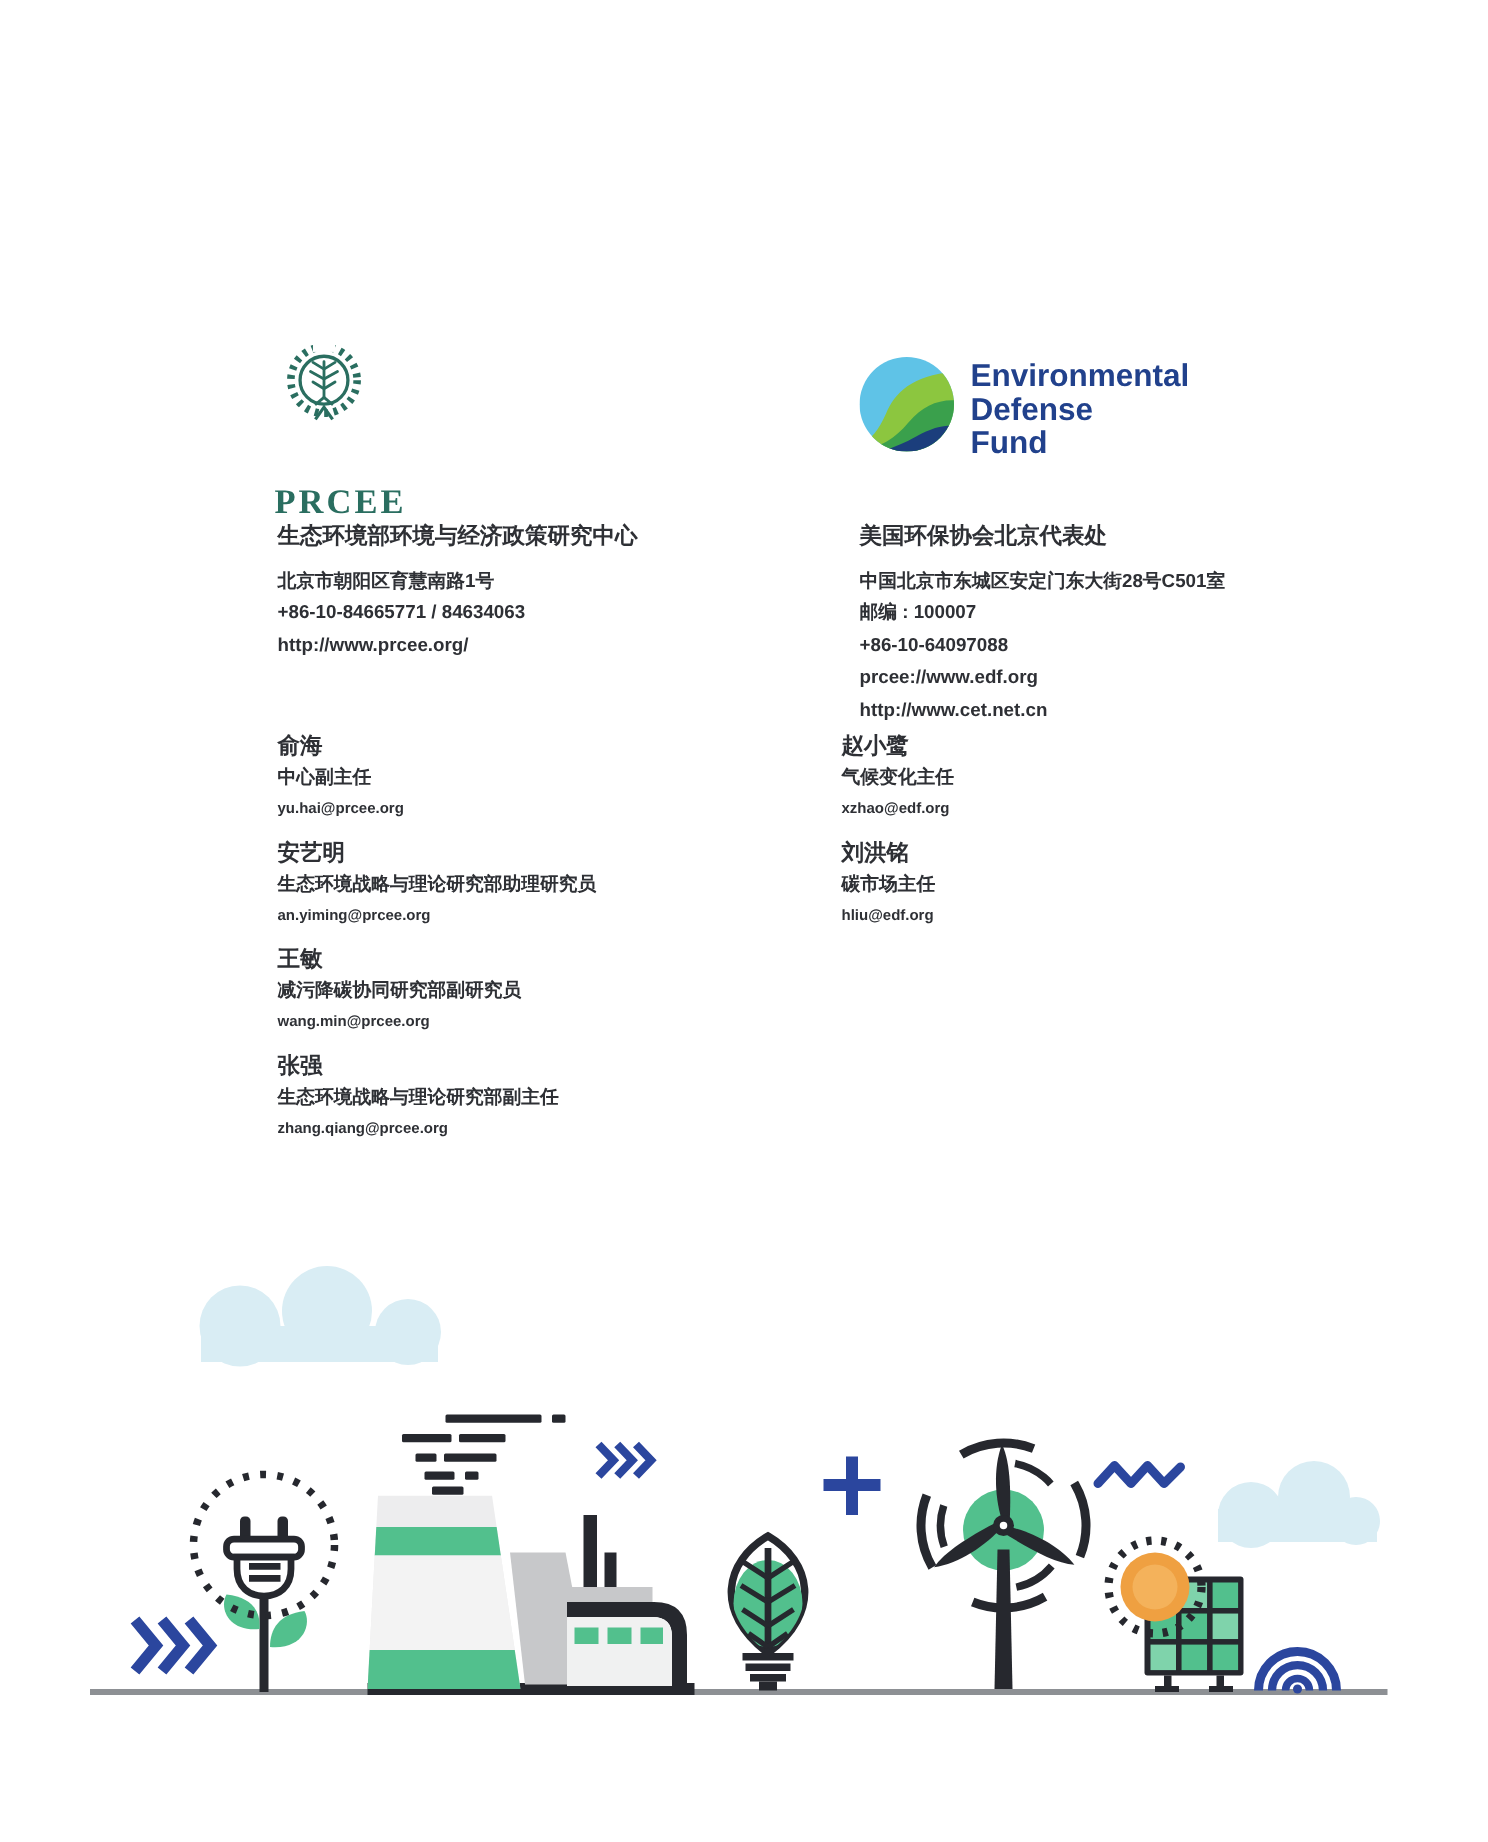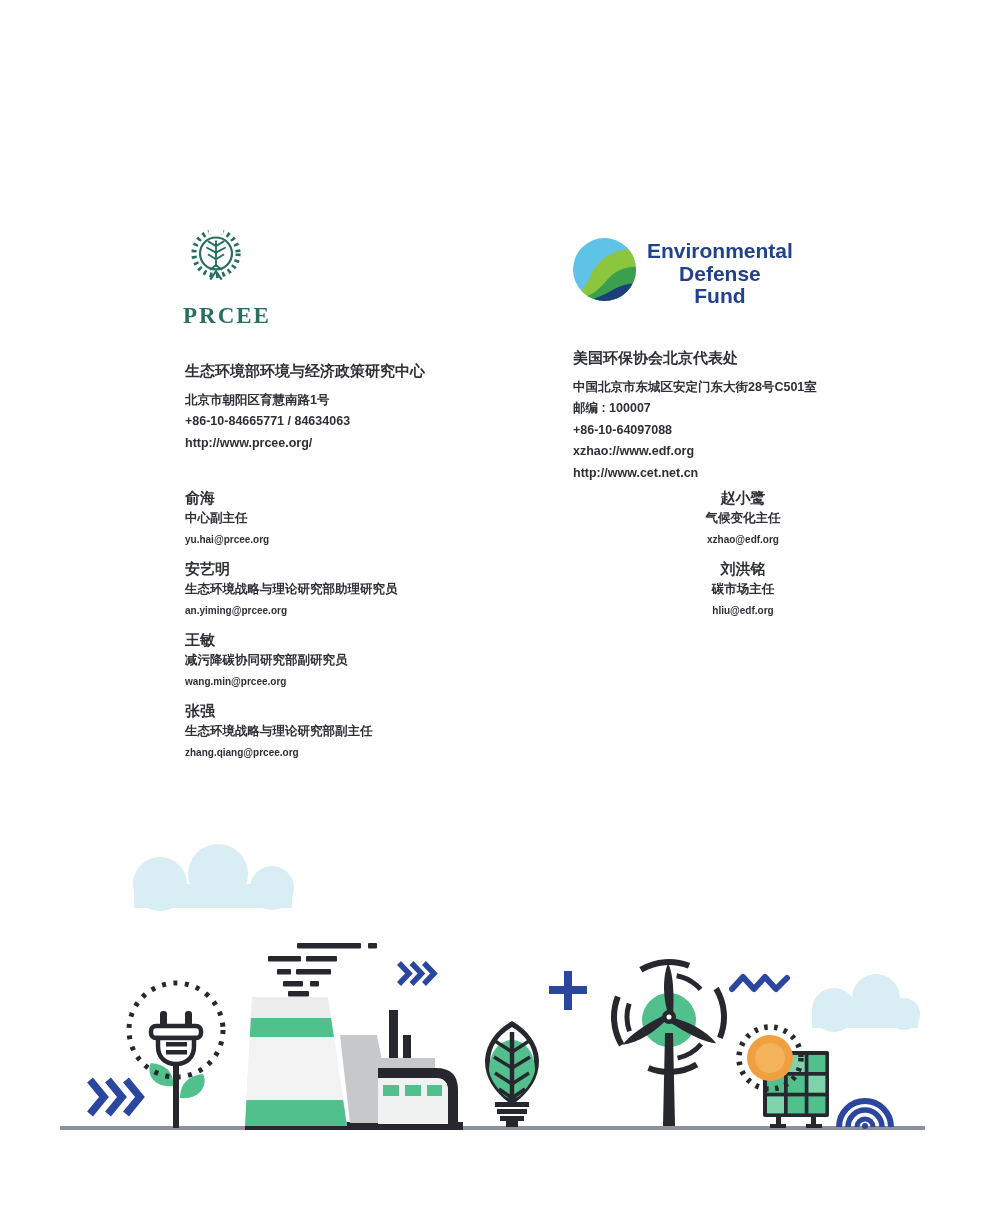--- a/index.html
+++ b/index.html
@@ -2,23 +2,23 @@
 <html style="--teal: #2a6e60; --edf_navy: #21418c; --edf_sky: #5fc3e7; --edf_light_green: #8cc63f; --edf_green: #3aa04c; --edf_deep_navy: #1b3e7c; --ink: #26282e; --green: #52c08d; --green_light: #7fd3ab; --blue: #2b469e; --cloud: #d9edf4; --gray_light: #ededee; --gray_mid: #c7c8ca; --gray_ground: #8d9094; --orange: #efa041; --orange_light: #f4b25b; --text: #2e3035;"><head>
 <meta charset="utf-8">
 <style>
   html,body{margin:0;padding:0;background:#fff;}
   .page{position:relative;width:992px;height:1228px;background:#fff;overflow:hidden;
         font-family:"Liberation Sans",sans-serif;color:var(--text);}
   .abs{position:absolute;}
 
   
   .prcee-word{font-family:"Liberation Serif",serif;font-weight:700;font-size:23px;
-              color:var(--teal);letter-spacing:2px;margin-top:3px;}
+              color:var(--teal);letter-spacing:2px;margin-top:21px;}
   .edf-logo{display:flex;align-items:flex-start;gap:11px;}
-  .edf-word{font-size:21px;font-weight:700;color:var(--edf_navy);line-height:22.5px;padding-top:2px;text-align:center;}
+  .edf-word{font-size:21px;font-weight:700;color:var(--edf_navy);line-height:22.5px;padding-top:2px;}
 
   
   .org-info{width:340px;}
   .org-name{font-size:15px;font-weight:700;color:var(--text);margin:0 0 10px 0;line-height:18px;}
   .org-line{font-size:12.5px;font-weight:700;line-height:21.4px;color:var(--text);}
 
   
   .contact{margin-bottom:9px;}
   .c-name{font-size:15px;font-weight:700;line-height:19px;margin-bottom:1px;}
   .c-title{font-size:12.5px;font-weight:700;line-height:21px;}
@@ -69,33 +69,33 @@
         <path d="M-5,105 C18,104 44,93 60,84 C78,74 92,71 105,73 L105,105 Z" class="f-nv"></path>
       </g>
     </svg>
     <div class="edf-word">
       <div>Environmental</div>
       <div>Defense</div>
       <div>Fund</div>
     </div>
   </div>
 
-  <div class="abs org-info" style="left:185px;top:349px;margin-top:13px;">
+  <div class="abs org-info" style="left:185px;top:349px;">
     <div class="org-name">生态环境部环境与经济政策研究中心</div>
     <div class="org-line">北京市朝阳区育慧南路1号</div>
     <div class="org-line">+86-10-84665771 / 84634063</div>
     <div class="org-line">http://www.prcee.org/</div>
   </div>
 
   <div class="abs org-info" style="left:573px;top:349px;">
     <div class="org-name">美国环保协会北京代表处</div>
     <div class="org-line">中国北京市东城区安定门东大街28号C501室</div>
     <div class="org-line">邮编 : 100007</div>
     <div class="org-line">+86-10-64097088</div>
-    <div class="org-line">xzhao://www.edf.org</div>
+    <div class="org-line">prcee://www.edf.org</div>
     <div class="org-line">http://www.cet.net.cn</div>
   </div>
 
   <div class="abs" style="left:185px;top:488px;width:340px;">
 
       <div class="contact">
         <div class="c-name">俞海</div>
         <div class="c-title">中心副主任</div>
         <div class="c-email">yu.hai@prcee.org</div>
       </div>
@@ -112,21 +112,21 @@
         <div class="c-email">wang.min@prcee.org</div>
       </div>
 
       <div class="contact">
         <div class="c-name">张强</div>
         <div class="c-title">生态环境战略与理论研究部副主任</div>
         <div class="c-email">zhang.qiang@prcee.org</div>
       </div>
     </div>
 
-  <div class="abs" style="left:573px;top:488px;width:340px;text-align:center;">
+  <div class="abs" style="left:561px;top:488px;width:340px;">
 
       <div class="contact">
         <div class="c-name">赵小鹭</div>
         <div class="c-title">气候变化主任</div>
         <div class="c-email">xzhao@edf.org</div>
       </div>
 
       <div class="contact">
         <div class="c-name">刘洪铭</div>
         <div class="c-title">碳市场主任</div>

